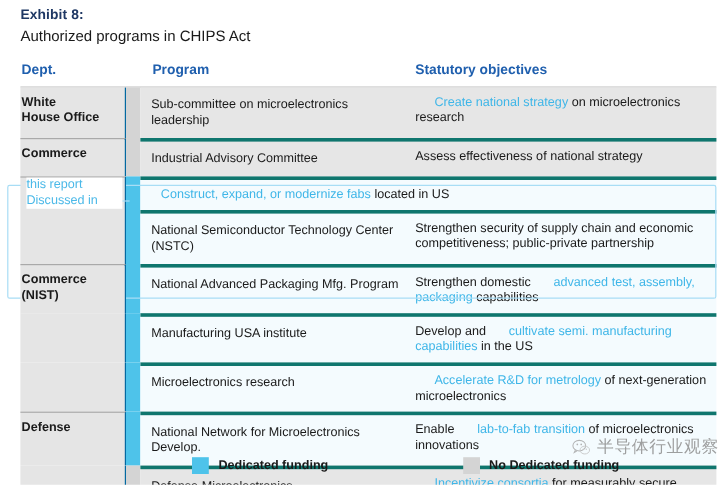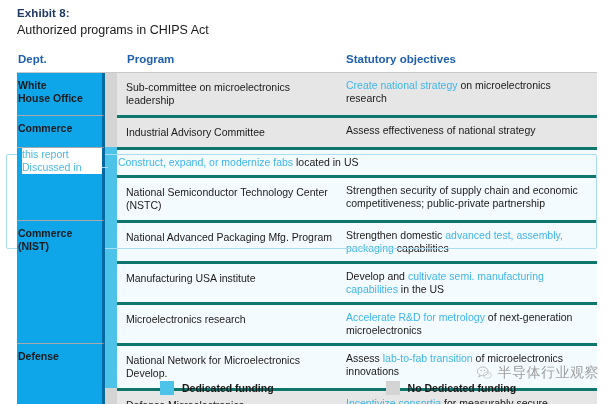--- a/index.html
+++ b/index.html
@@ -46,41 +46,41 @@
 
   .row { display: flex; position: relative; }
   .row + .row .cell-program,
   .row + .row .cell-obj { border-top: 3px solid #0f766e; }
 
   .cell-dept {
     width: 88px; flex: 0 0 88px;
     font-size: 10.5px; font-weight: bold; color: #1a1a1a;
     line-height: 12.5px;
     padding: 6px 2px 0 1px;
-    border-right: 3px solid #0369a1;
-    background: #0ea5e9;
+    border-right: 1px solid #0369a1;
+    background: #e5e5e5;
     position: relative; z-index: 2;
   }
   .dept-sep { border-top: 1px solid #a9a9a9; }
 
   .cell-bar { width: 12px; flex: 0 0 12px; }
   .bar-blue { background: #4ec3ea; }
   .bar-gray { background: #d4d4d4; }
 
   .cell-program {
     width: 228px; flex: 0 0 228px;
     font-size: 10.5px; color: #1a1a1a; line-height: 13px;
     padding: 8px 6px 8px 9px;
   }
   .cell-obj {
     flex: 1 1 auto;
     font-size: 10.5px; color: #1a1a1a; line-height: 13px;
     padding: 6px 4px 6px 1px;
   }
-  .hl { color: #3fb6e8; }
+  .hl { color: #3fb6e8; margin-left: 16px; }
 
   .rowbg-gray .cell-program, .rowbg-gray .cell-obj { background: #e6e6e6; }
   .rowbg-blue .cell-program, .rowbg-blue .cell-obj { background: #f4fbfe; }
 
   
   .callout-box {
     position: absolute; left: 6px; top: 154px;
     width: 591px; height: 95px;
     border: 1.3px solid #a8ddf5;
     border-radius: 2px;
@@ -201,21 +201,21 @@
           <div class="cell-bar bar-blue"></div>
           <div class="cell-program">Microelectronics research</div>
           <div class="cell-obj"><span class="hl">Accelerate R&amp;D for metrology</span><span> of next-generation microelectronics</span></div>
         </div>
         <div class="row rowbg-blue">
           <div class="cell-dept dept-sep">
             <div>Defense</div>
           </div>
           <div class="cell-bar bar-blue"></div>
           <div class="cell-program">National Network for Microelectronics Develop.</div>
-          <div class="cell-obj"><span>Assess </span><span class="hl">lab-to-fab transition</span><span> of microelectronics innovations</span></div>
+          <div class="cell-obj"><span>Enable </span><span class="hl">lab-to-fab transition</span><span> of microelectronics innovations</span></div>
         </div>
         <div class="row rowbg-gray">
           <div class="cell-dept">
             <div></div>
           </div>
           <div class="cell-bar bar-gray"></div>
           <div class="cell-program">Defense Microelectronics</div>
           <div class="cell-obj"><span class="hl">Incentivize consortia</span><span> for measurably secure microelectronics</span></div>
         </div>
       </div>

